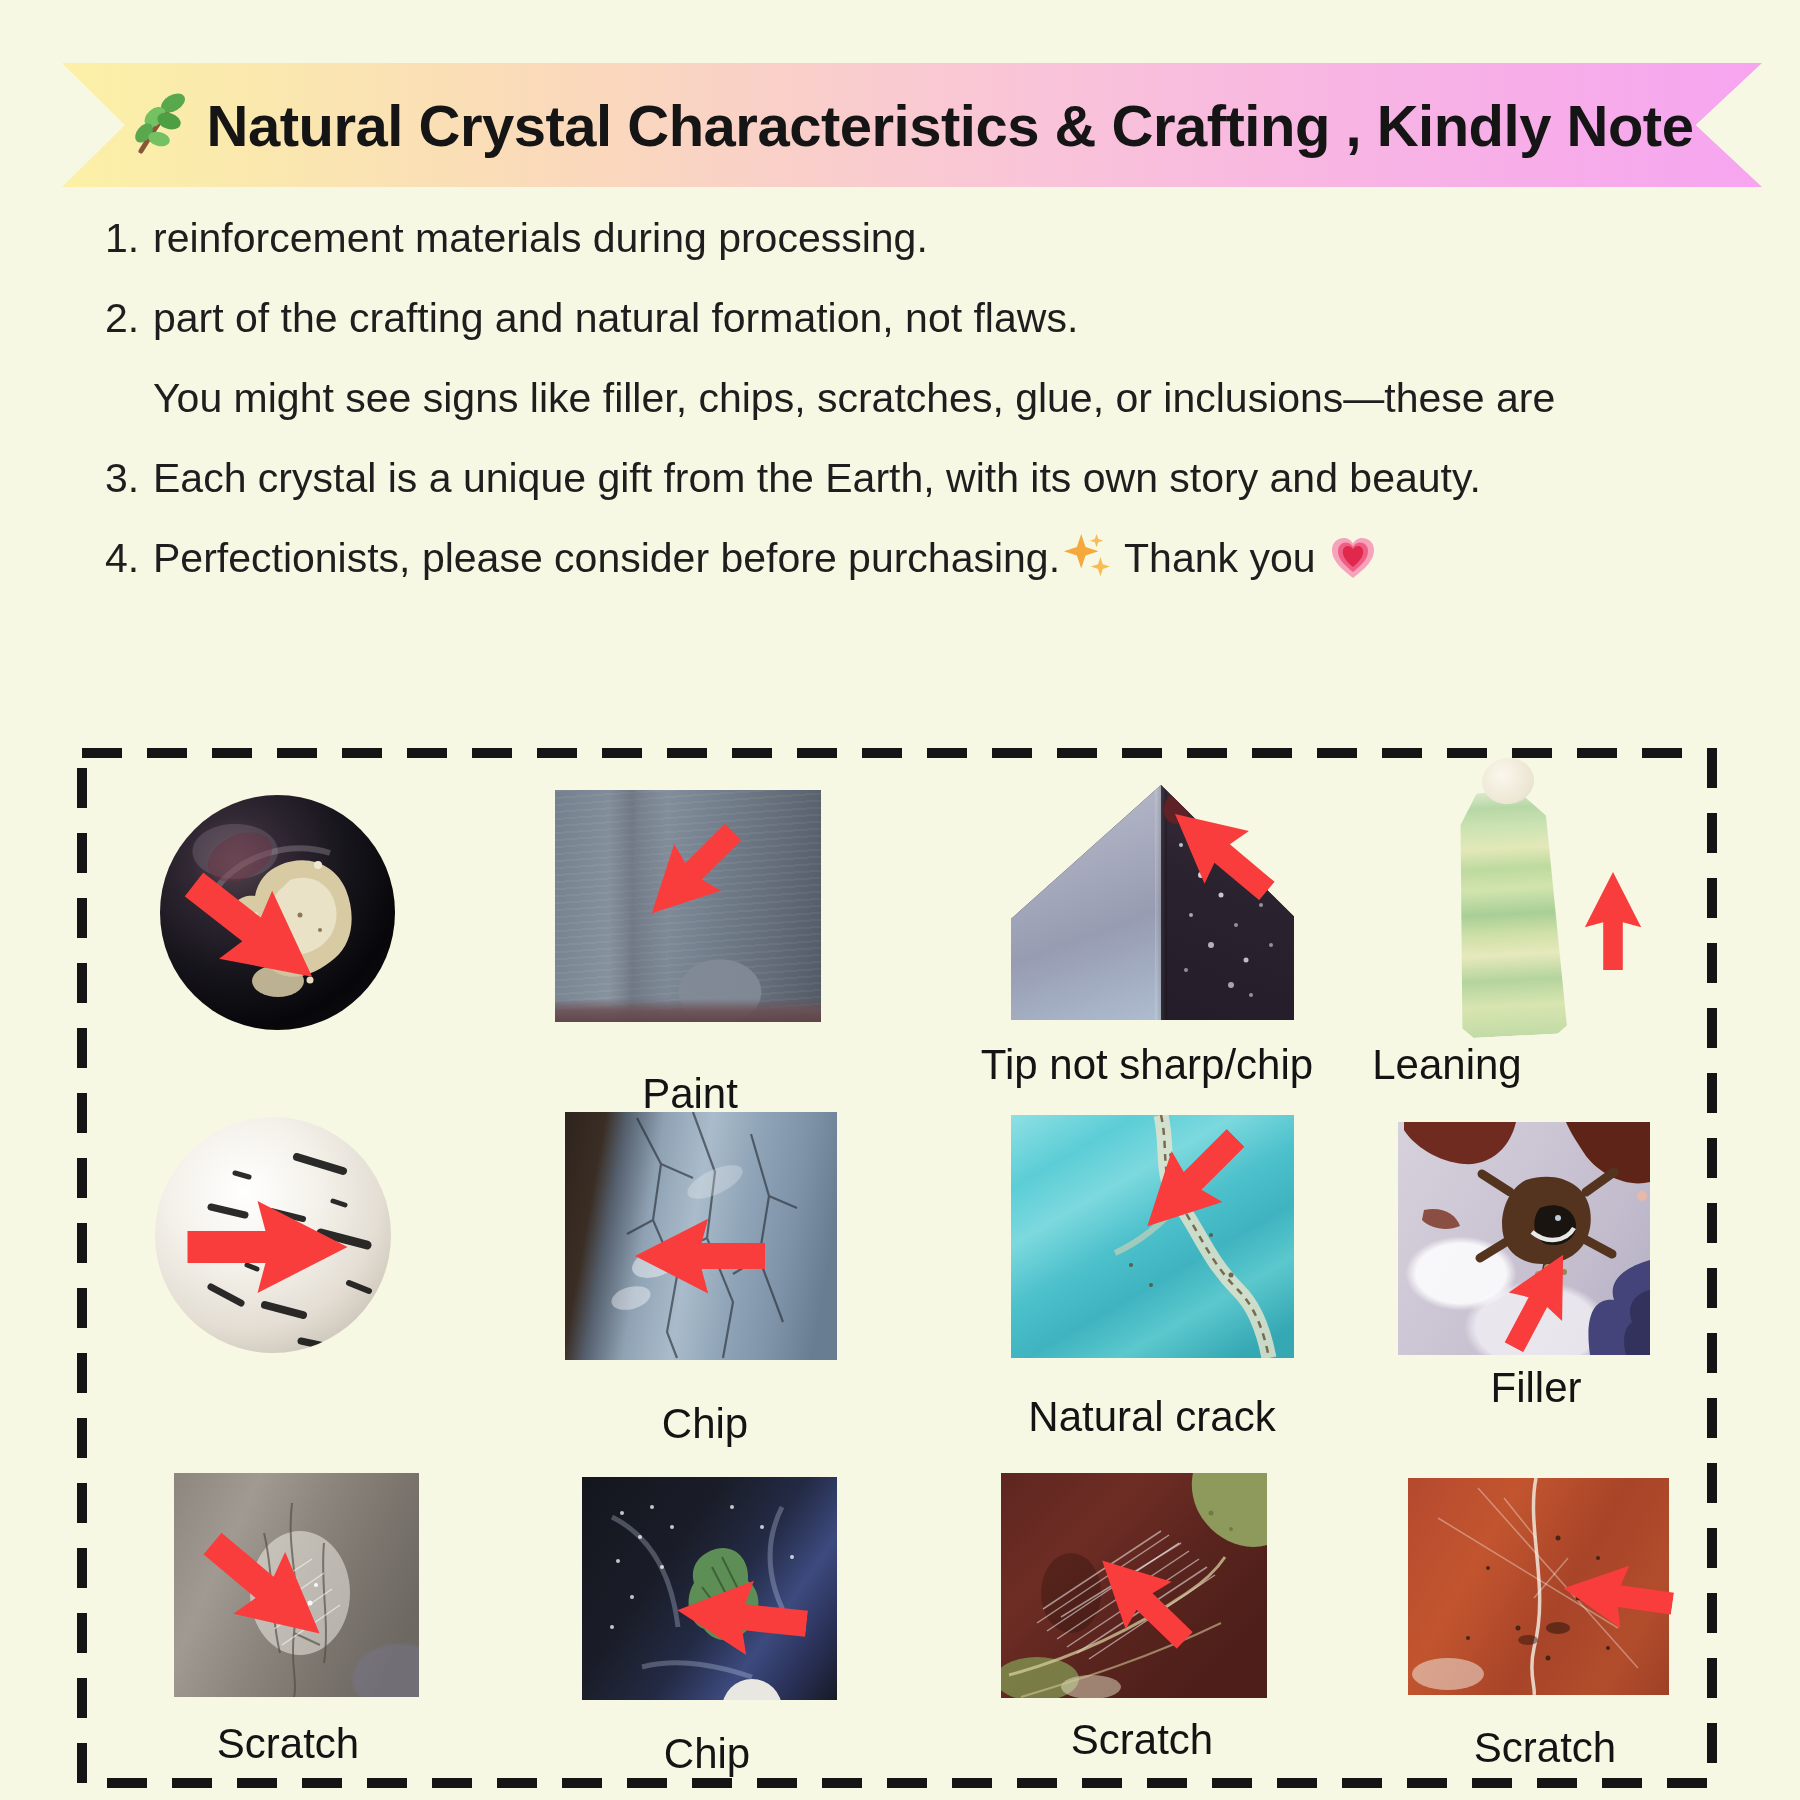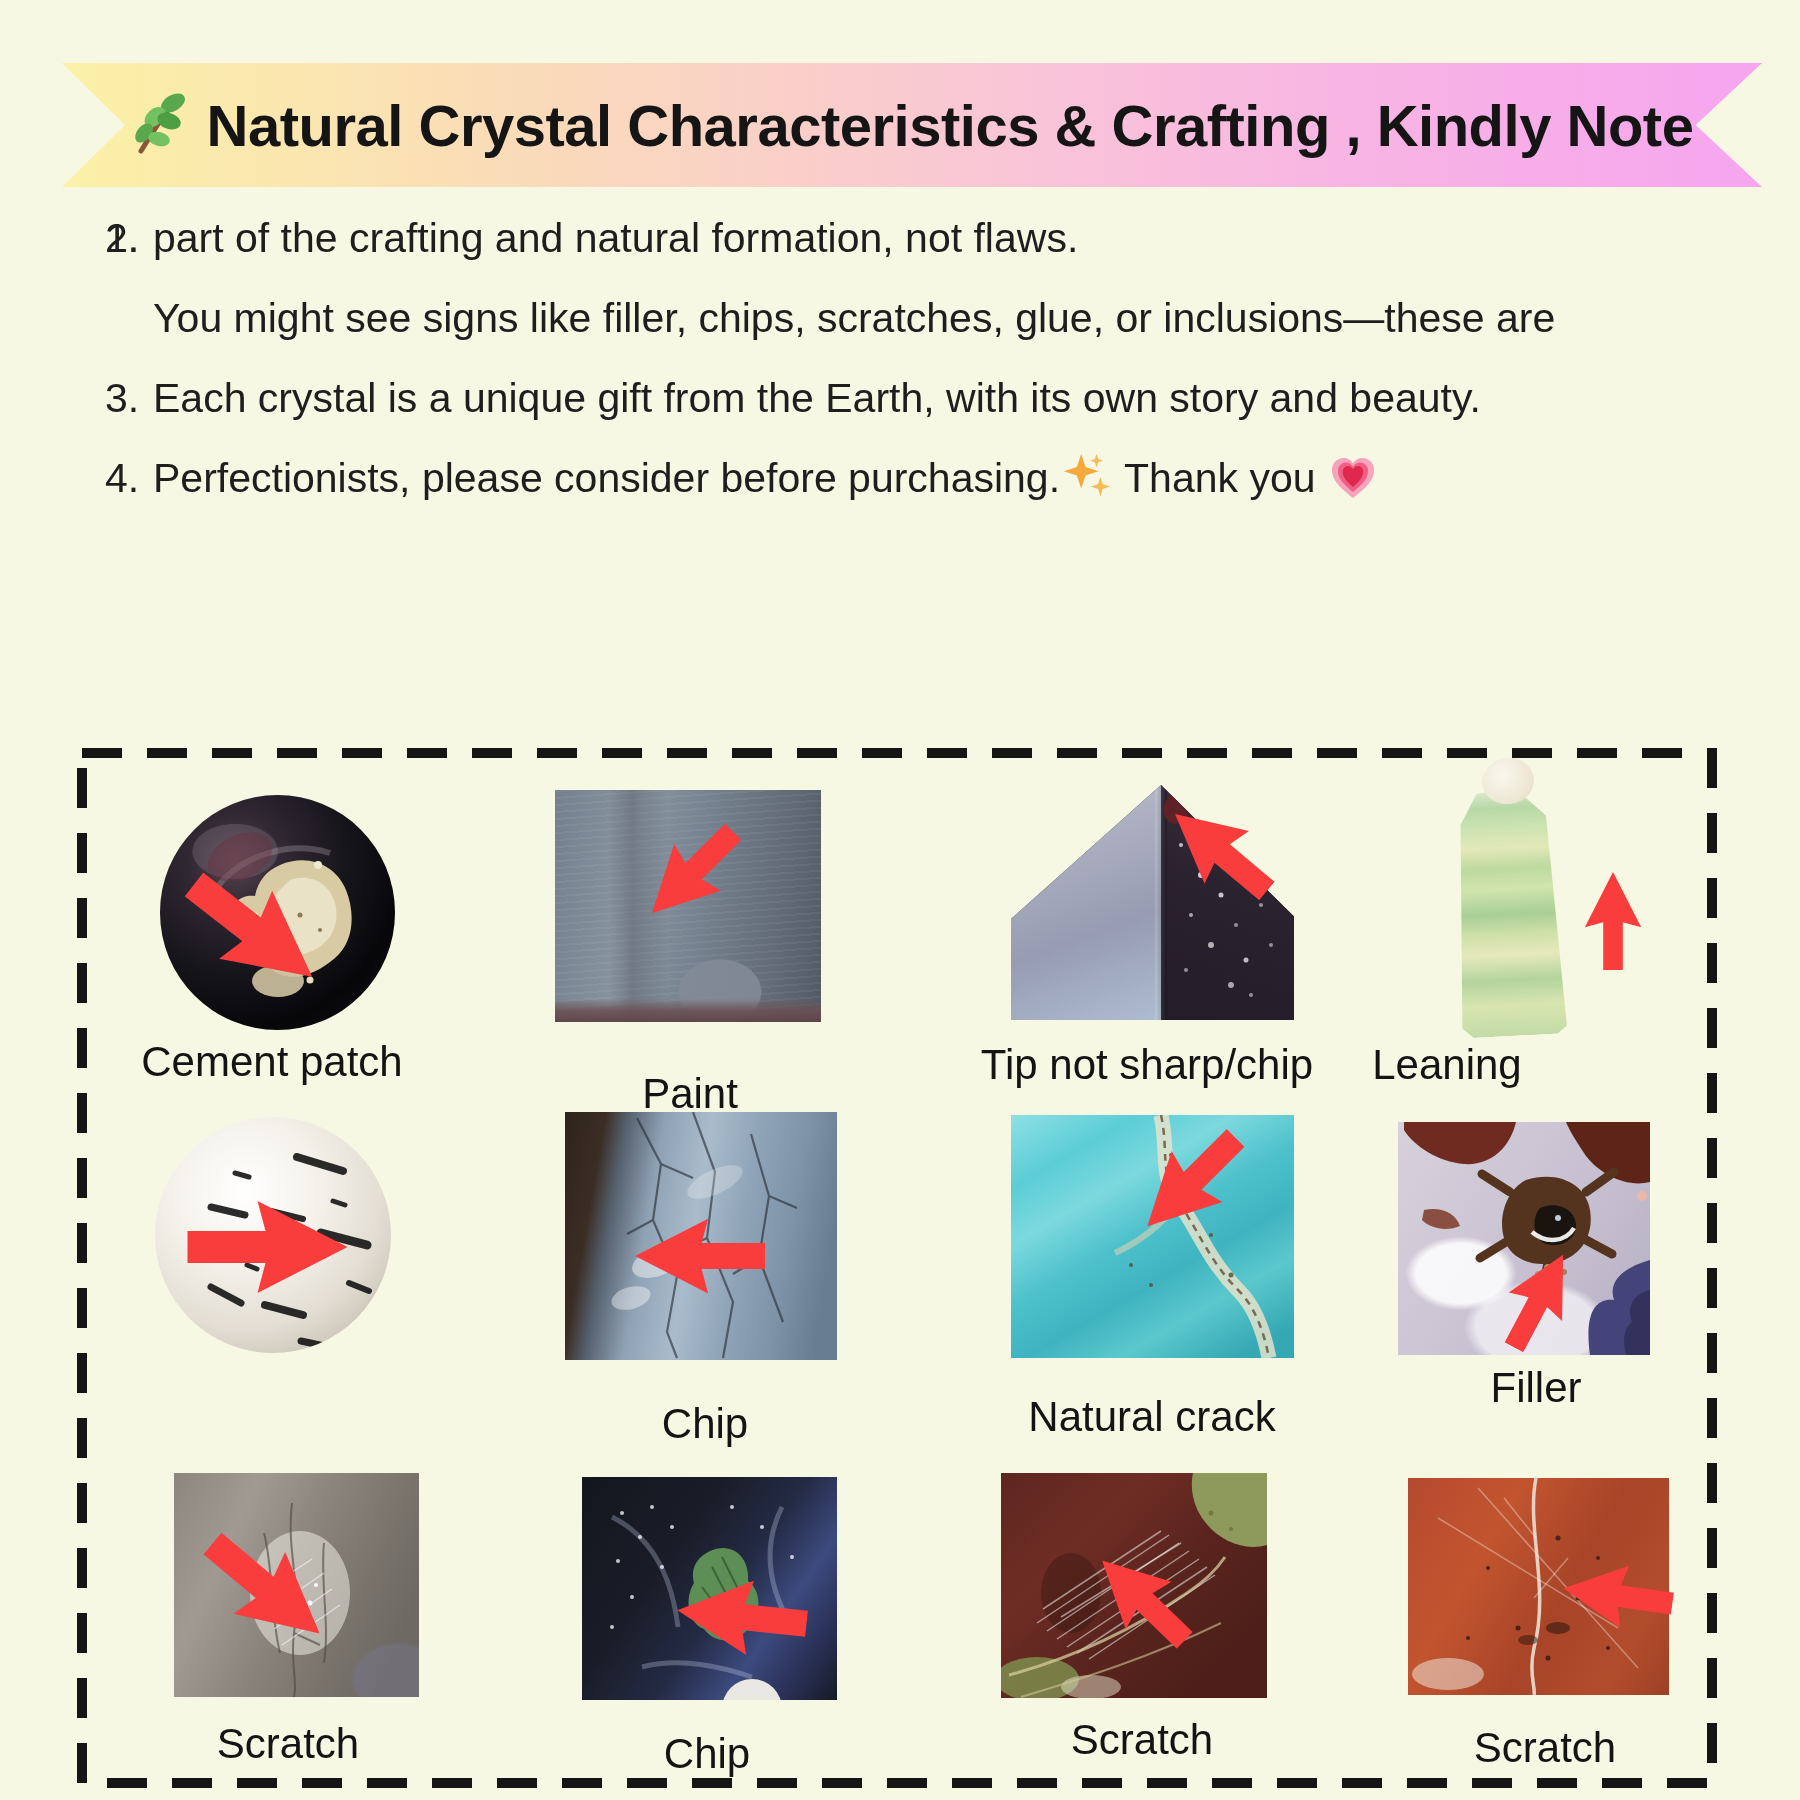--- a/index.html
+++ b/index.html
@@ -111,20 +111,21 @@
       <ellipse cx="38" cy="30" rx="12" ry="8" fill="#4e9e44" transform="rotate(18 38 30)"></ellipse>
       <ellipse cx="13" cy="42" rx="11" ry="7" fill="#5aa84e" transform="rotate(-50 13 42)"></ellipse>
       <ellipse cx="28" cy="48" rx="11" ry="7" fill="#74c162" transform="rotate(14 28 48)"></ellipse>
     </svg>
     <span class="banner-title">Natural Crystal Characteristics &amp; Crafting , Kindly Note</span>
   </div>
 
   <div class="notes">
     <div class="note-item">
       <span class="note-num">1.</span>
+      <span class="note-line">reinforcement materials during processing.</span>
     </div>
     <div class="note-item">
       <span class="note-num">2.</span>
       <span class="note-line">part of the crafting and natural formation, not flaws.</span>
       <span class="note-line">You might see signs like filler, chips, scratches, glue, or inclusions—these are</span>
     </div>
     <div class="note-item">
       <span class="note-num">3.</span>
       <span class="note-line">Each crystal is a unique gift from the Earth, with its own story and beauty.</span>
     </div>
@@ -161,21 +162,20 @@
           <circle cx="140" cy="120" r="2.5" fill="#8a7a58"></circle>
             <circle cx="160" cy="135" r="2" fill="#8a7a58"></circle>
         </svg>
       </div>
       <div class="arrow" style="left:18px;top:88px;width:150px;height:95px;transform:rotate(38deg);">
         <svg viewBox="0 0 160 100">
             <polygon points="0,34 78,34 70,4 160,50 70,96 78,66 0,66"></polygon>
           </svg>
       </div>
     </div>
-    <div class="cap" style="left:45px;top:290px;width:300px;">Cement patch</div>
 
     <div class="tile" style="left:478px;top:42px;width:266px;height:232px;">
       <div class="photo photo-paint"></div>
       <div class="arrow" style="left:80px;top:40px;width:115px;height:85px;transform:rotate(135deg);">
         <svg viewBox="0 0 160 100">
             <polygon points="0,34 78,34 70,4 160,50 70,96 78,66 0,66"></polygon>
           </svg>
       </div>
     </div>
     <div class="cap" style="left:463px;top:293px;width:300px;margin-top:29px;">Paint</div>

